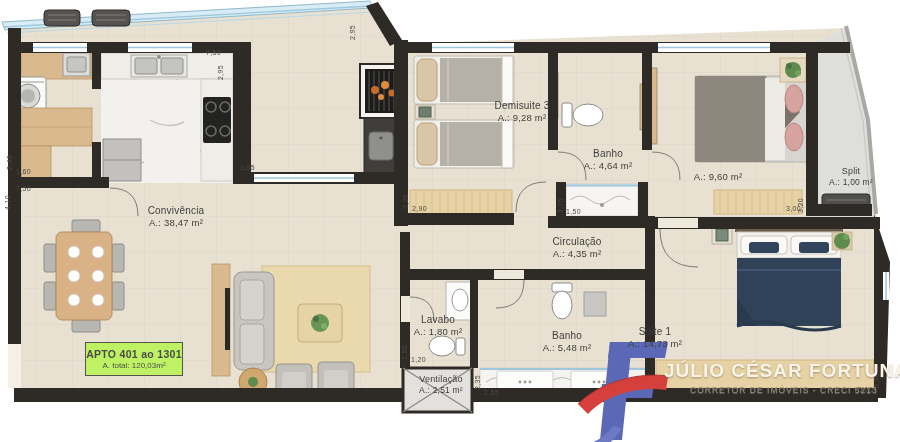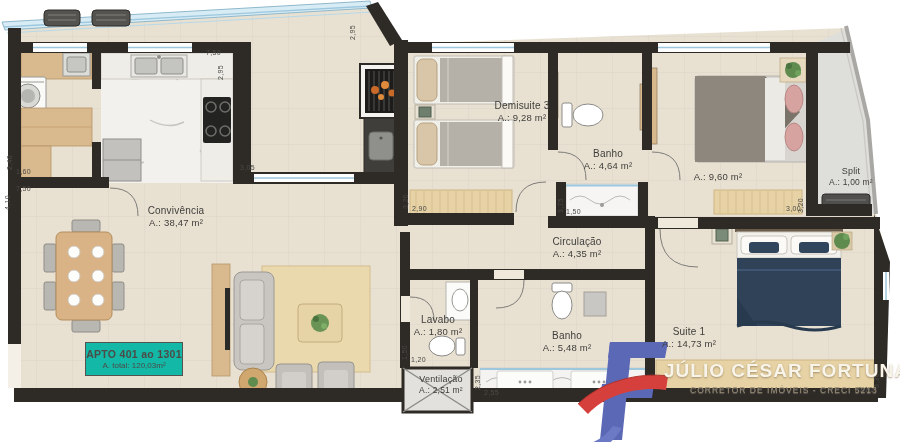--- a/index.html
+++ b/index.html
@@ -5,21 +5,21 @@
   html,body{margin:0;padding:0;background:#ffffff;}
   .stage{position:relative;width:900px;height:442px;background:#ffffff;overflow:hidden;
          font-family:"Liberation Sans",sans-serif;}
   .stage svg{position:absolute;left:0;top:0;}
   .rlabel{position:absolute;text-align:center;color:#3e3d3a;line-height:1.18;font-size:10px;letter-spacing:.2px;}
   .rlabel .nm{display:block;}
   .rlabel .ar{display:block;font-size:9.5px;}
   .rlabel.small{font-size:9px;} .rlabel.small .ar{font-size:8.5px;}
   .dim{position:absolute;font-size:7px;color:#4b4a47;letter-spacing:.3px;white-space:nowrap;}
   .dim.v{transform:rotate(-90deg);transform-origin:0 0;}
-  .unitbox{position:absolute;left:85px;top:342px;width:96px;height:32px;background:#14b8a6;
+  .unitbox{position:absolute;left:85px;top:342px;width:96px;height:32px;background:#bef264;
            border:1.5px solid #55534f;color:#4c4b48;text-align:center;display:flex;
            flex-direction:column;justify-content:center;line-height:1.2;}
   .unitbox .l1{font-size:10.5px;font-weight:bold;letter-spacing:.3px;}
   .unitbox .l2{font-size:8px;}
   .brandname{position:absolute;left:664px;top:360px;width:215px;font-size:19px;font-weight:bold;
              letter-spacing:1px;color:#f8f4ea;text-shadow:0 1px 2px rgba(110,90,60,.55);white-space:nowrap;}
   .brandsub{position:absolute;left:690px;top:385px;width:200px;font-size:8.5px;letter-spacing:1px;
             color:#9c8d74;white-space:nowrap;text-shadow:0 1px 1px rgba(255,255,255,.3);}
 </style>
 </head>
@@ -406,21 +406,21 @@
   <span class="ar">A.: 4,35 m²</span>
 </div>
 <div class="rlabel" style="left:402px;top:314px;width:72px;">
   <span class="nm">Lavabo</span>
   <span class="ar">A.: 1,80 m²</span>
 </div>
 <div class="rlabel" style="left:528px;top:330px;width:78px;">
   <span class="nm">Banho</span>
   <span class="ar">A.: 5,48 m²</span>
 </div>
-<div class="rlabel" style="left:650px;top:326px;width:78px;">
+<div class="rlabel" style="left:616px;top:326px;width:78px;">
   <span class="nm">Suite 1</span>
   <span class="ar">A.: 14,73 m²</span>
 </div>
 <div class="rlabel small" style="left:403px;top:374px;width:76px;">
   <span class="nm">Ventilação</span>
   <span class="ar">A.: 2,51 m²</span>
 </div>
 
 <div class="unitbox">
   <span class="l1">APTO 401 ao 1301</span>

